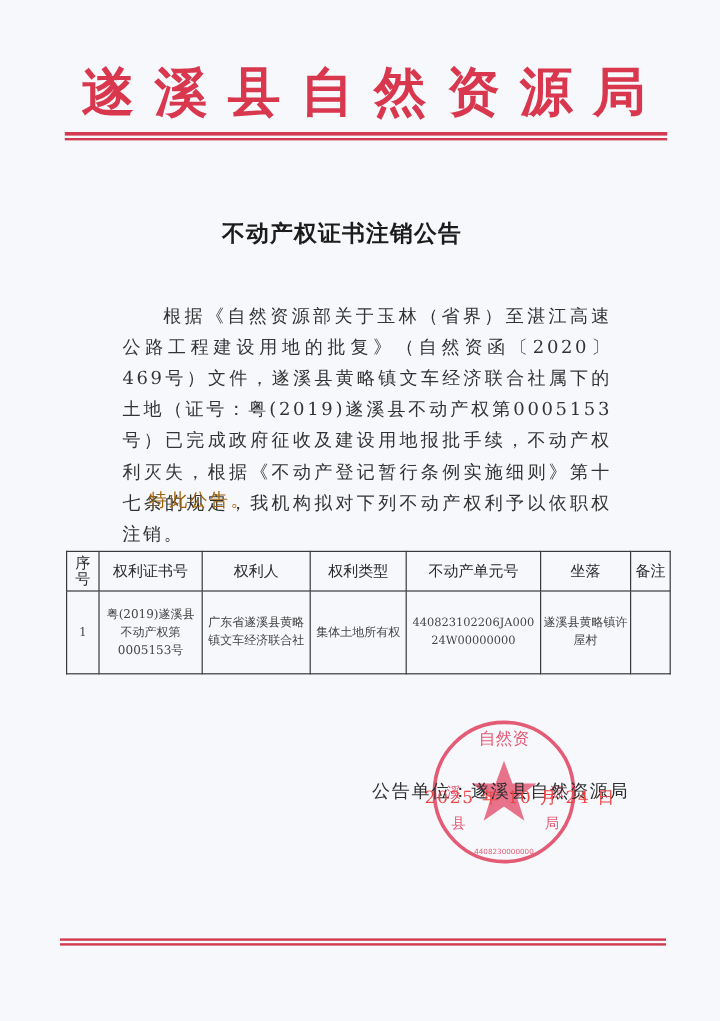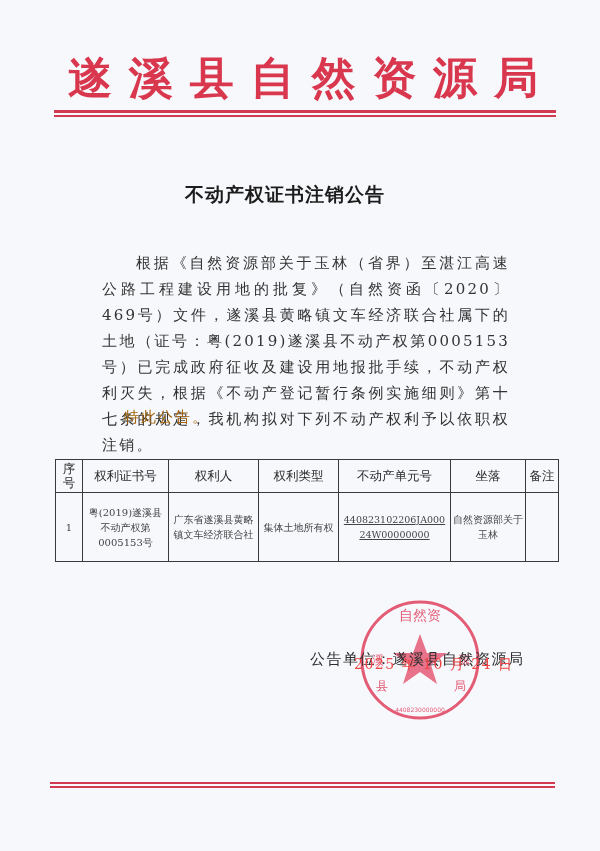--- a/index.html
+++ b/index.html
@@ -106,21 +106,20 @@
     .cert-table td {
       height: 68px;
       font-size: 10px;
       line-height: 15px;
       font-family: "DejaVu Serif", "Liberation Serif", serif;
       color: #444;
     }
     .cert-table td.unit-no {
       font-size: 9.5px;
       word-break: break-all;
-      text-decoration: underline;
     }
 
     .sign-block {
       position: absolute;
       left: 278px;
       top: 650px;
       font-size: 15px;
       letter-spacing: 1.5px;
       color: #2e2e2e;
       z-index: 2;
@@ -190,21 +189,21 @@
       <th>备注</th>
     </tr>
   </thead>
   <tbody>
     <tr>
       <td>1</td>
       <td>粤(2019)遂溪县不动产权第0005153号</td>
       <td>广东省遂溪县黄略镇文车经济联合社</td>
       <td>集体土地所有权</td>
       <td class="unit-no">440823102206JA00024W00000000</td>
-      <td>自然资源部关于玉林</td>
+      <td>遂溪县黄略镇许屋村</td>
       <td></td>
     </tr>
   </tbody>
 </table>
 
 <svg class="seal" viewBox="0 0 124 124">
   <circle cx="62" cy="62" r="58" fill="none" stroke="#e0405e" stroke-width="3"></circle>
   <polygon points="62,36 69,55 89,55 73,67 79,86 62,74 45,86 51,67 35,55 55,55" fill="#e0405e" opacity="0.85"></polygon>
   <text x="62" y="22" text-anchor="middle" font-size="14" fill="#e0405e" font-family="DejaVu Serif, serif">自然资</text>
   <text x="14" y="66" font-size="12" fill="#e0405e" font-family="DejaVu Serif, serif">溪</text>

